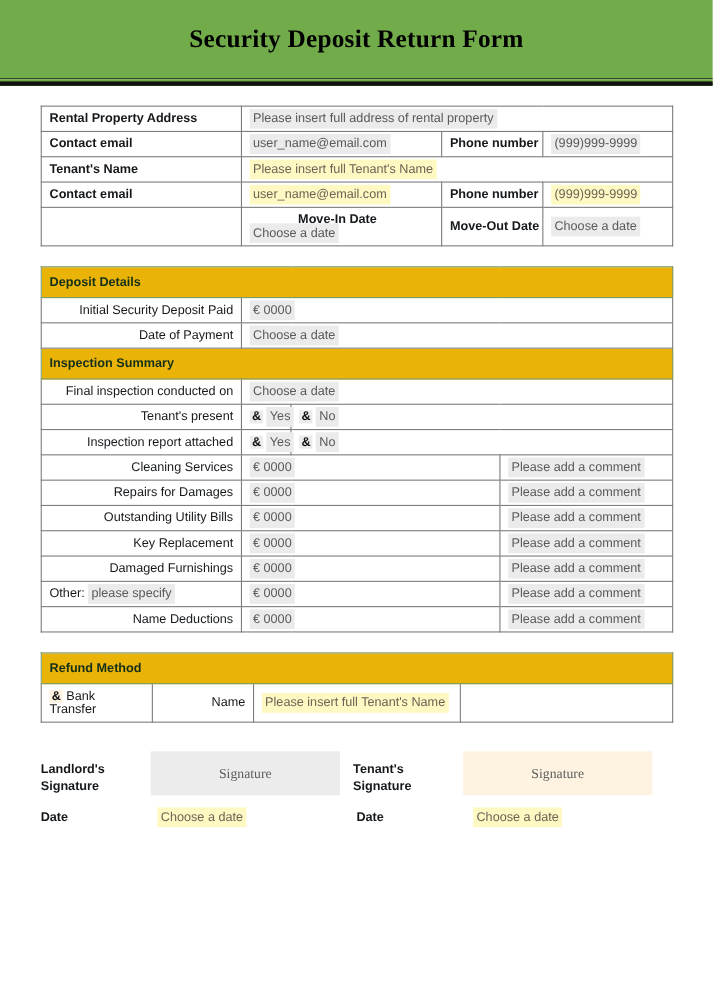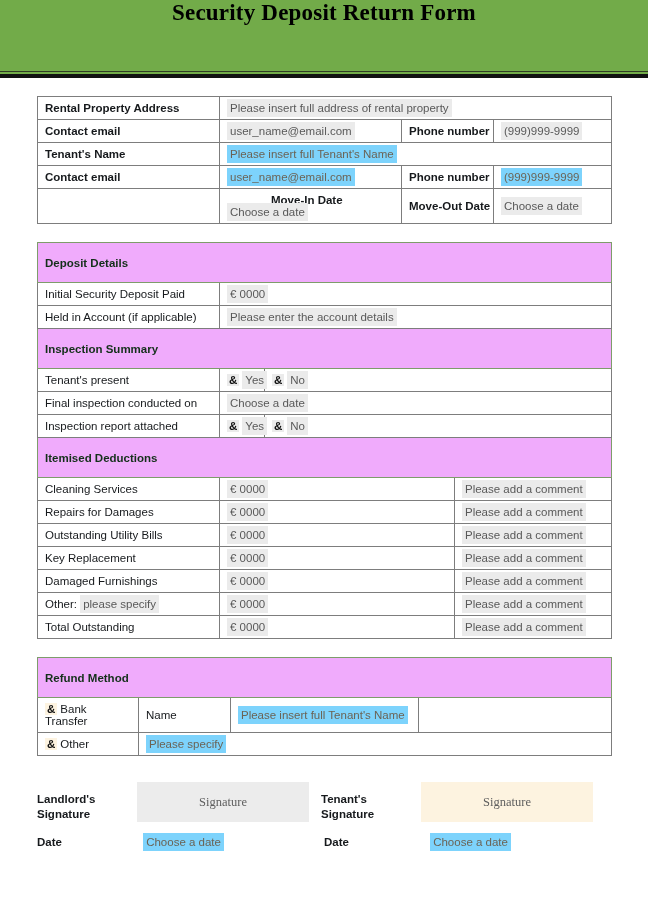--- a/index.html
+++ b/index.html
@@ -10,21 +10,21 @@
     font-family: "Liberation Sans", sans-serif;
     color: #1a1a1a;
     overflow: hidden;
   }
 
   
   .header-band {
     background: #72ab49;
     height: 72px;
     display: flex;
-    align-items: flex-start;
+    align-items: center;
     justify-content: center;
     border-bottom: 1px solid #2f3a24;
   }
   .header-title {
     font-family: "Liberation Serif", serif;
     font-size: 23px;
     font-weight: bold;
     color: #000000;
     letter-spacing: .2px;
   }
@@ -44,41 +44,41 @@
     table-layout: fixed;
     font-size: 11.5px;
   }
   table.grid td {
     border: 1px solid #7d7d7d;
     padding: 5px 7px;
     height: 22px;
     vertical-align: middle;
   }
   .lbl { font-weight: bold; color: #16191c; margin-left: 44px; }
-  .lbl-reg { color: #16191c; }
+  .lbl-reg { color: #16191c; text-align: right; }
 
   
   .chip {
     color: #595959;
     padding: 3px 3px;
     white-space: nowrap;
   }
   .chip-gray { background: #ebebeb; }
-  .chip-cream { background: #7dd3fc; color: #6b6355; }
+  .chip-cream { background: #fef9c3; color: #6b6355; }
 
   .cell-right { text-align: right; }
   .nowrap { white-space: nowrap; }
 
   
   tr.section td {
-    background: #f0abfc;
+    background: #eab308;
     font-weight: bold;
     color: #14301a;
     border-color: #7e9c6b;
-    height: 40px;
+    height: 28px;
   }
   tr.total td {
     background: #d9ead0;
     font-weight: bold;
     color: #14301a;
     border-color: #7e9c6b;
     height: 24px;
   }
 
   
@@ -214,57 +214,54 @@
         <tr class="section">
           <td colspan="4">Deposit Details</td>
         </tr>
         <tr>
           <td class="lbl-reg">Initial Security Deposit Paid</td>
           <td colspan="3">
             <span class="chip chip-gray">€ 0000</span>
           </td>
         </tr>
         <tr>
-          <td class="lbl-reg">Held in Account (if applicable)</td>
-          <td colspan="3">
-            <span class="chip chip-gray">Please enter the account details</span>
+          <td class="lbl-reg">Date of Payment</td>
+          <td colspan="3">
+            <span class="chip chip-gray">Choose a date</span>
           </td>
         </tr>
 
         <tr class="section">
           <td colspan="4">Inspection Summary</td>
         </tr>
         <tr>
+          <td class="lbl-reg">Final inspection conducted on</td>
+          <td colspan="3">
+            <span class="chip chip-gray">Choose a date</span>
+          </td>
+        </tr>
+        <tr>
           <td class="lbl-reg">Tenant's present</td>
           <td>
             <span class="ckbox ckbox-gray">&amp;</span><span class="chip chip-gray">Yes</span>
           </td>
           <td colspan="2">
             <span class="ckbox ckbox-gray">&amp;</span><span class="chip chip-gray">No</span>
           </td>
         </tr>
         <tr>
-          <td class="lbl-reg">Final inspection conducted on</td>
-          <td colspan="3">
-            <span class="chip chip-gray">Choose a date</span>
-          </td>
-        </tr>
-        <tr>
           <td class="lbl-reg">Inspection report attached</td>
           <td>
             <span class="ckbox ckbox-gray">&amp;</span><span class="chip chip-gray">Yes</span>
           </td>
           <td colspan="2">
             <span class="ckbox ckbox-gray">&amp;</span><span class="chip chip-gray">No</span>
           </td>
         </tr>
 
-        <tr class="section">
-          <td colspan="4">Itemised Deductions</td>
-        </tr>
         <tr>
           <td class="lbl-reg">Cleaning Services</td>
           <td colspan="2">
             <span class="chip chip-gray">€ 0000</span>
           </td>
           <td>
             <span class="chip chip-gray">Please add a comment</span>
           </td>
         </tr>
         <tr>
@@ -309,21 +306,21 @@
             <span class="chip chip-gray">please specify</span>
           </td>
           <td colspan="2">
             <span class="chip chip-gray">€ 0000</span>
           </td>
           <td>
             <span class="chip chip-gray">Please add a comment</span>
           </td>
         </tr>
         <tr>
-          <td class="lbl-reg">Total Outstanding</td>
+          <td class="lbl-reg">Name Deductions</td>
           <td colspan="2">
             <span class="chip chip-gray">€ 0000</span>
           </td>
           <td>
             <span class="chip chip-gray">Please add a comment</span>
           </td>
         </tr>
       </tbody>
     </table>
   </div>
@@ -342,28 +339,20 @@
         </tr>
         <tr>
           <td>
             <span class="ckbox ckbox-cream">&amp;</span><span class="lbl-reg">Bank Transfer</span>
           </td>
           <td class="lbl-reg">Name</td>
           <td>
             <span class="chip chip-cream">Please insert full Tenant's Name</span>
           </td>
           <td></td>
-        </tr>
-        <tr>
-          <td>
-            <span class="ckbox ckbox-cream">&amp;</span><span class="lbl-reg">Other</span>
-          </td>
-          <td colspan="3">
-            <span class="chip chip-cream">Please specify</span>
-          </td>
         </tr>
       </tbody>
     </table>
   </div>
 
   <div class="sign-area">
     <div class="sign-label">
       <div>Landlord's</div>
       <div>Signature</div>
     </div>

